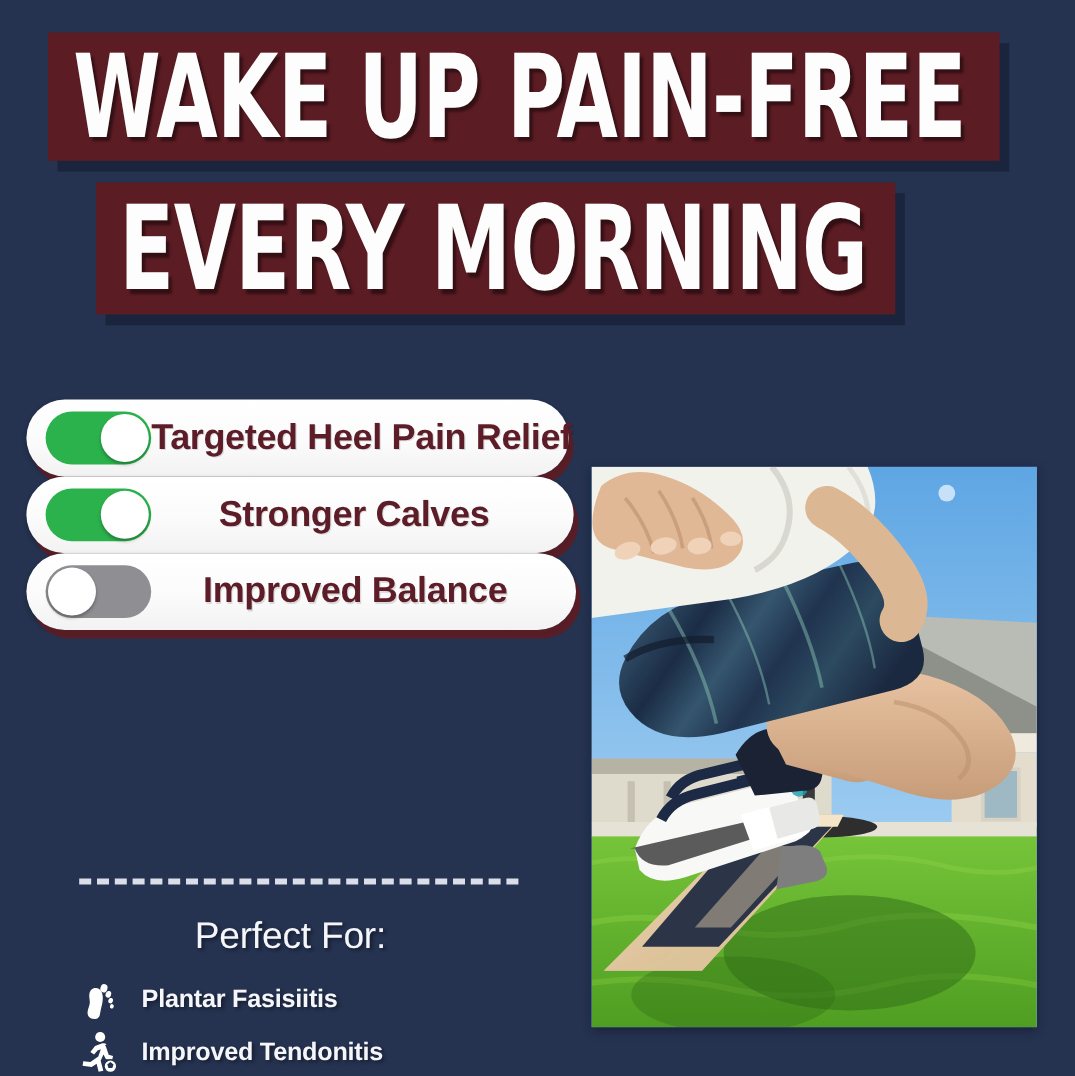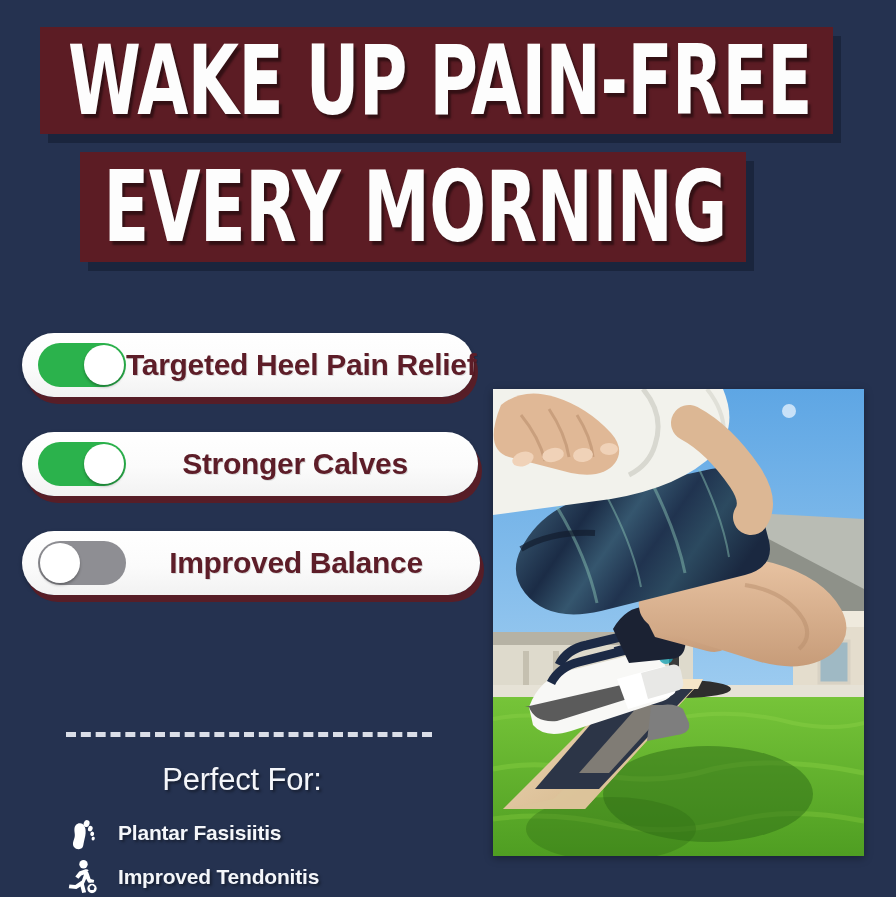--- a/index.html
+++ b/index.html
@@ -28,21 +28,21 @@
     left: 0;
     top: 0;
     width: 896px;
   }
   .banner {
     position: absolute;
     background: #5c1c24;
     box-shadow: 8px 9px 0 rgba(10,16,32,0.38);
     display: flex;
     align-items: center;
-    justify-content: flex-start;
+    justify-content: flex-end;
     overflow: hidden;
   }
   .banner-1 {
     left: 40px;
     top: 27px;
     width: 793px;
     height: 107px;
   }
   .banner-2 {
     left: 80px;
@@ -66,21 +66,20 @@
   
   .benefits {
     position: absolute;
     left: 22px;
     top: 333px;
     width: 460px;
   }
   .pill {
     position: relative;
     height: 64px;
-    margin-bottom: 35px;
     background: linear-gradient(180deg,#ffffff 0%,#fbfbfb 55%,#f2f2f2 100%);
     border-radius: 36px;
     box-shadow: 4px 7px 0 rgba(92,28,36,0.92), 0 2px 4px rgba(0,0,0,0.25);
     display: flex;
     align-items: center;
     padding-left: 16px;
     box-sizing: border-box;
   }
   .pill:nth-child(1) { width: 452px; }
   .pill:nth-child(2) { width: 456px; }

